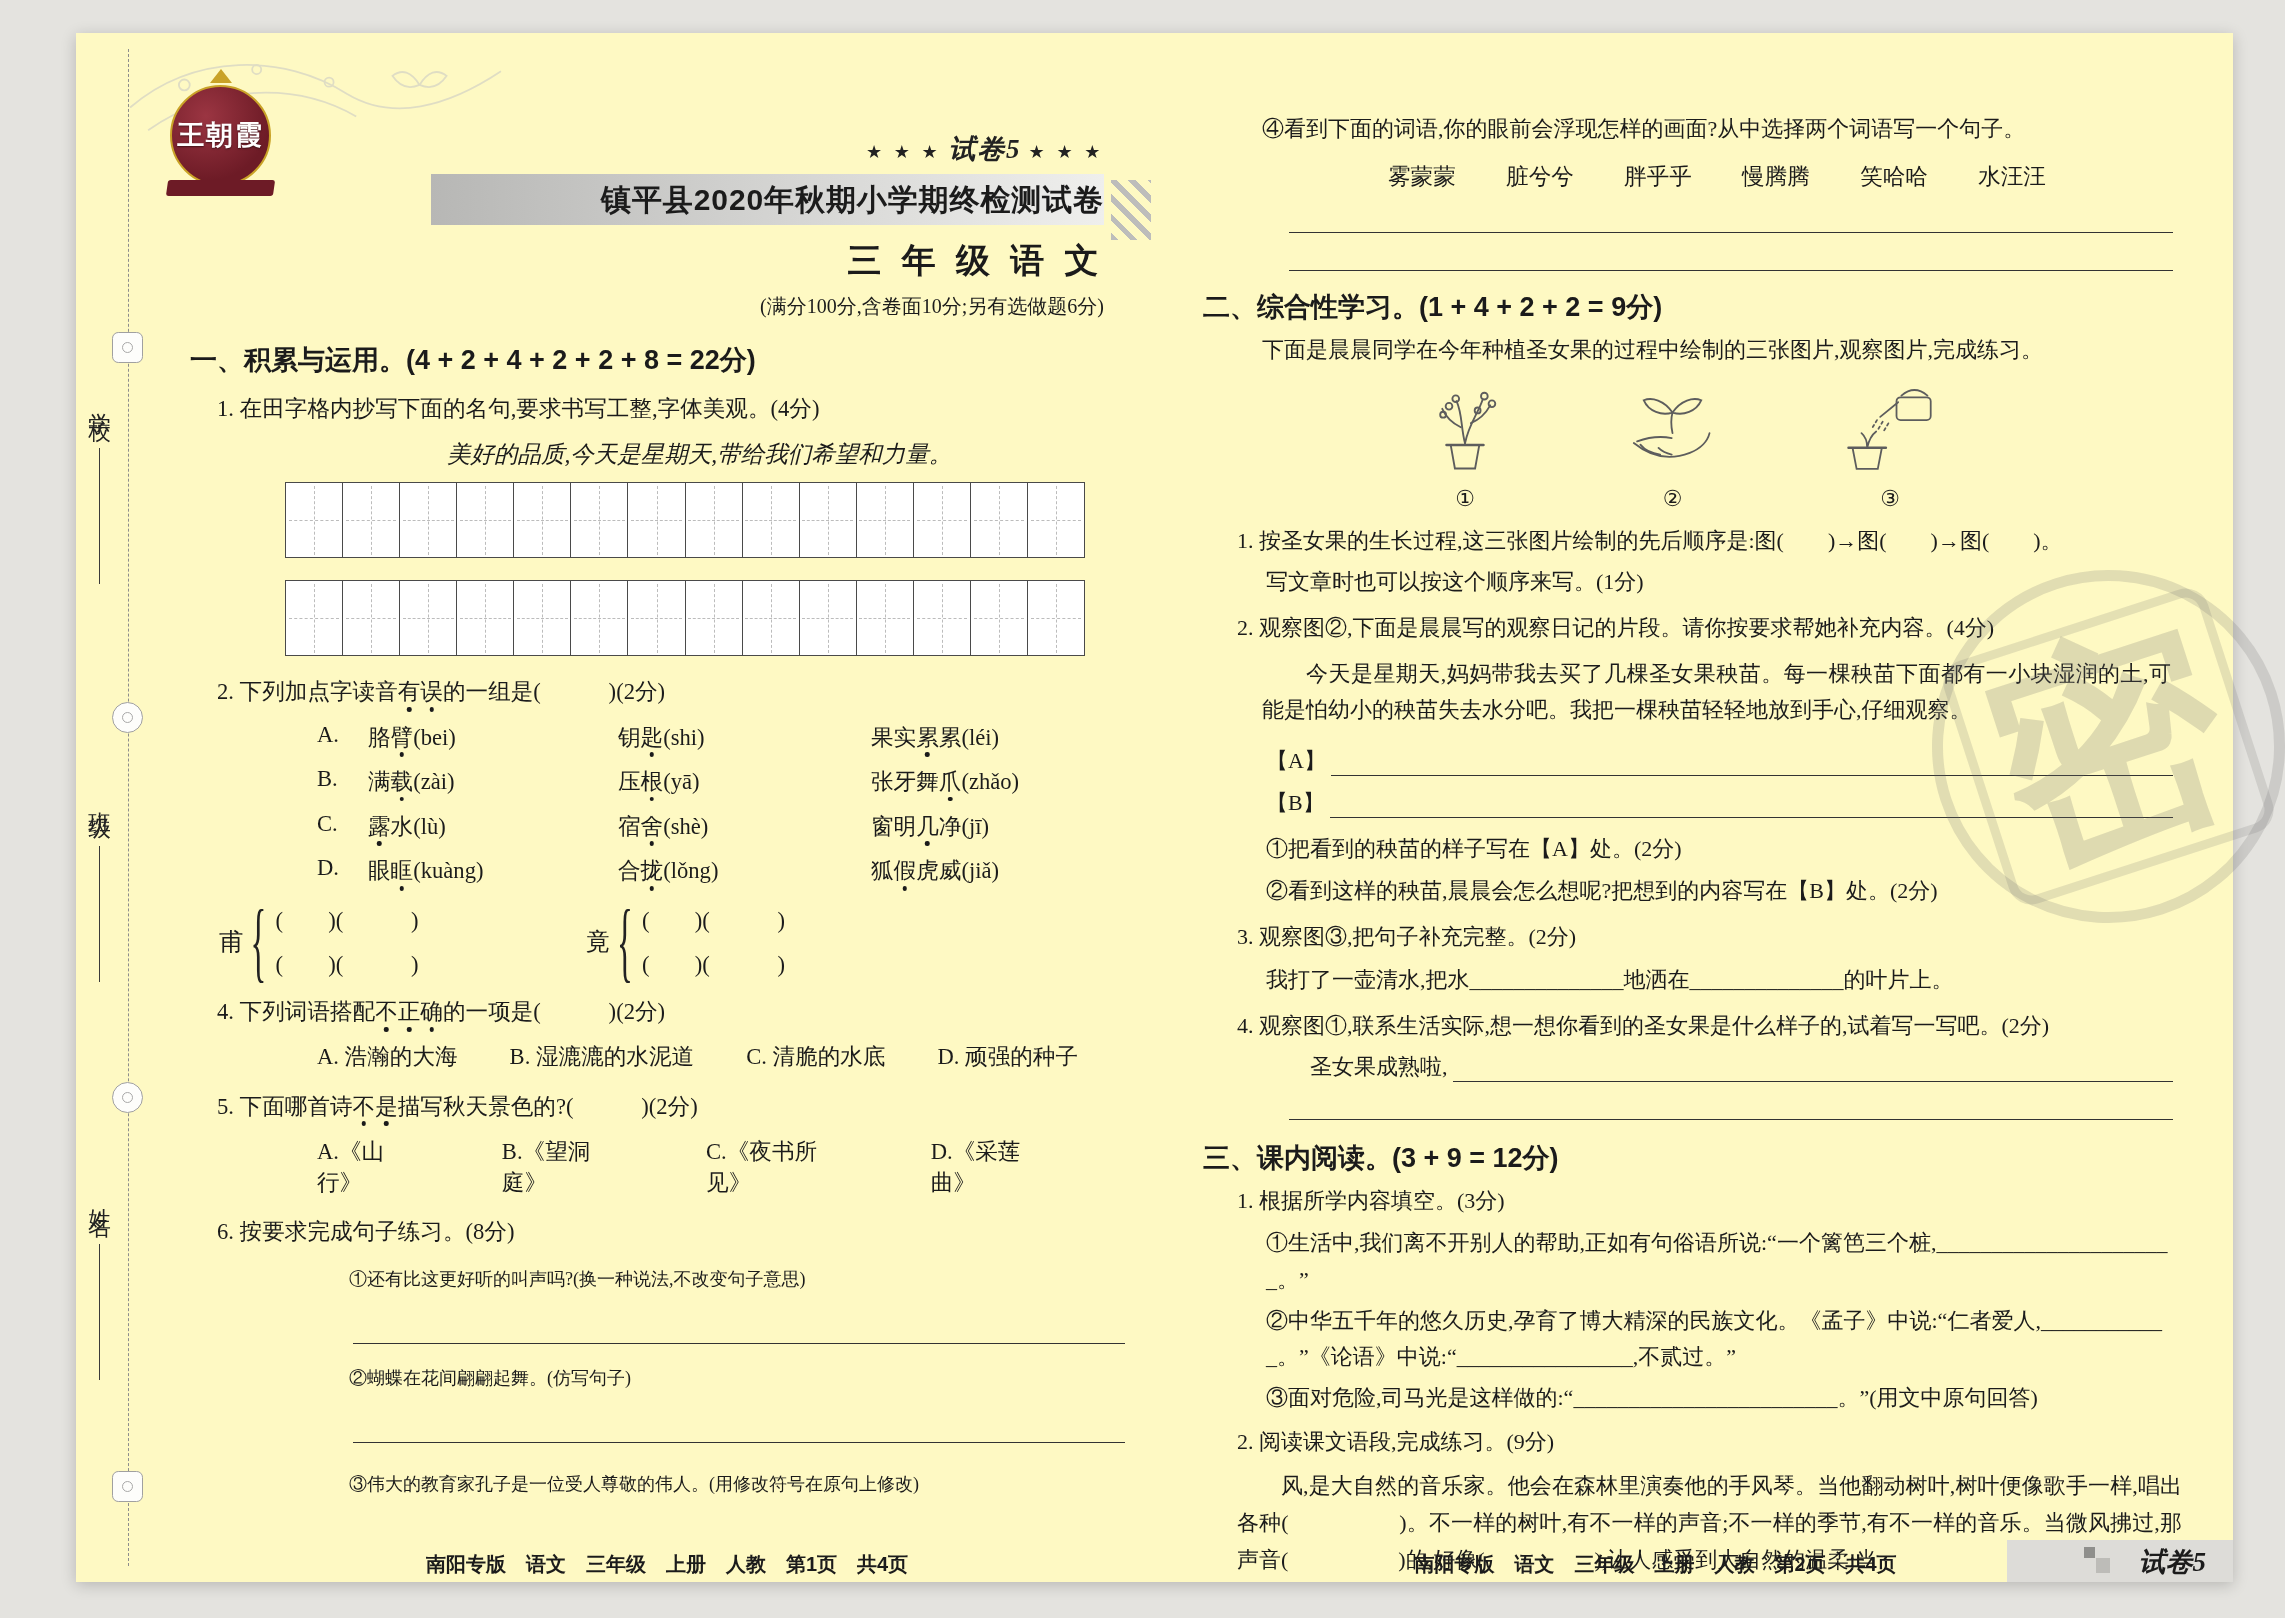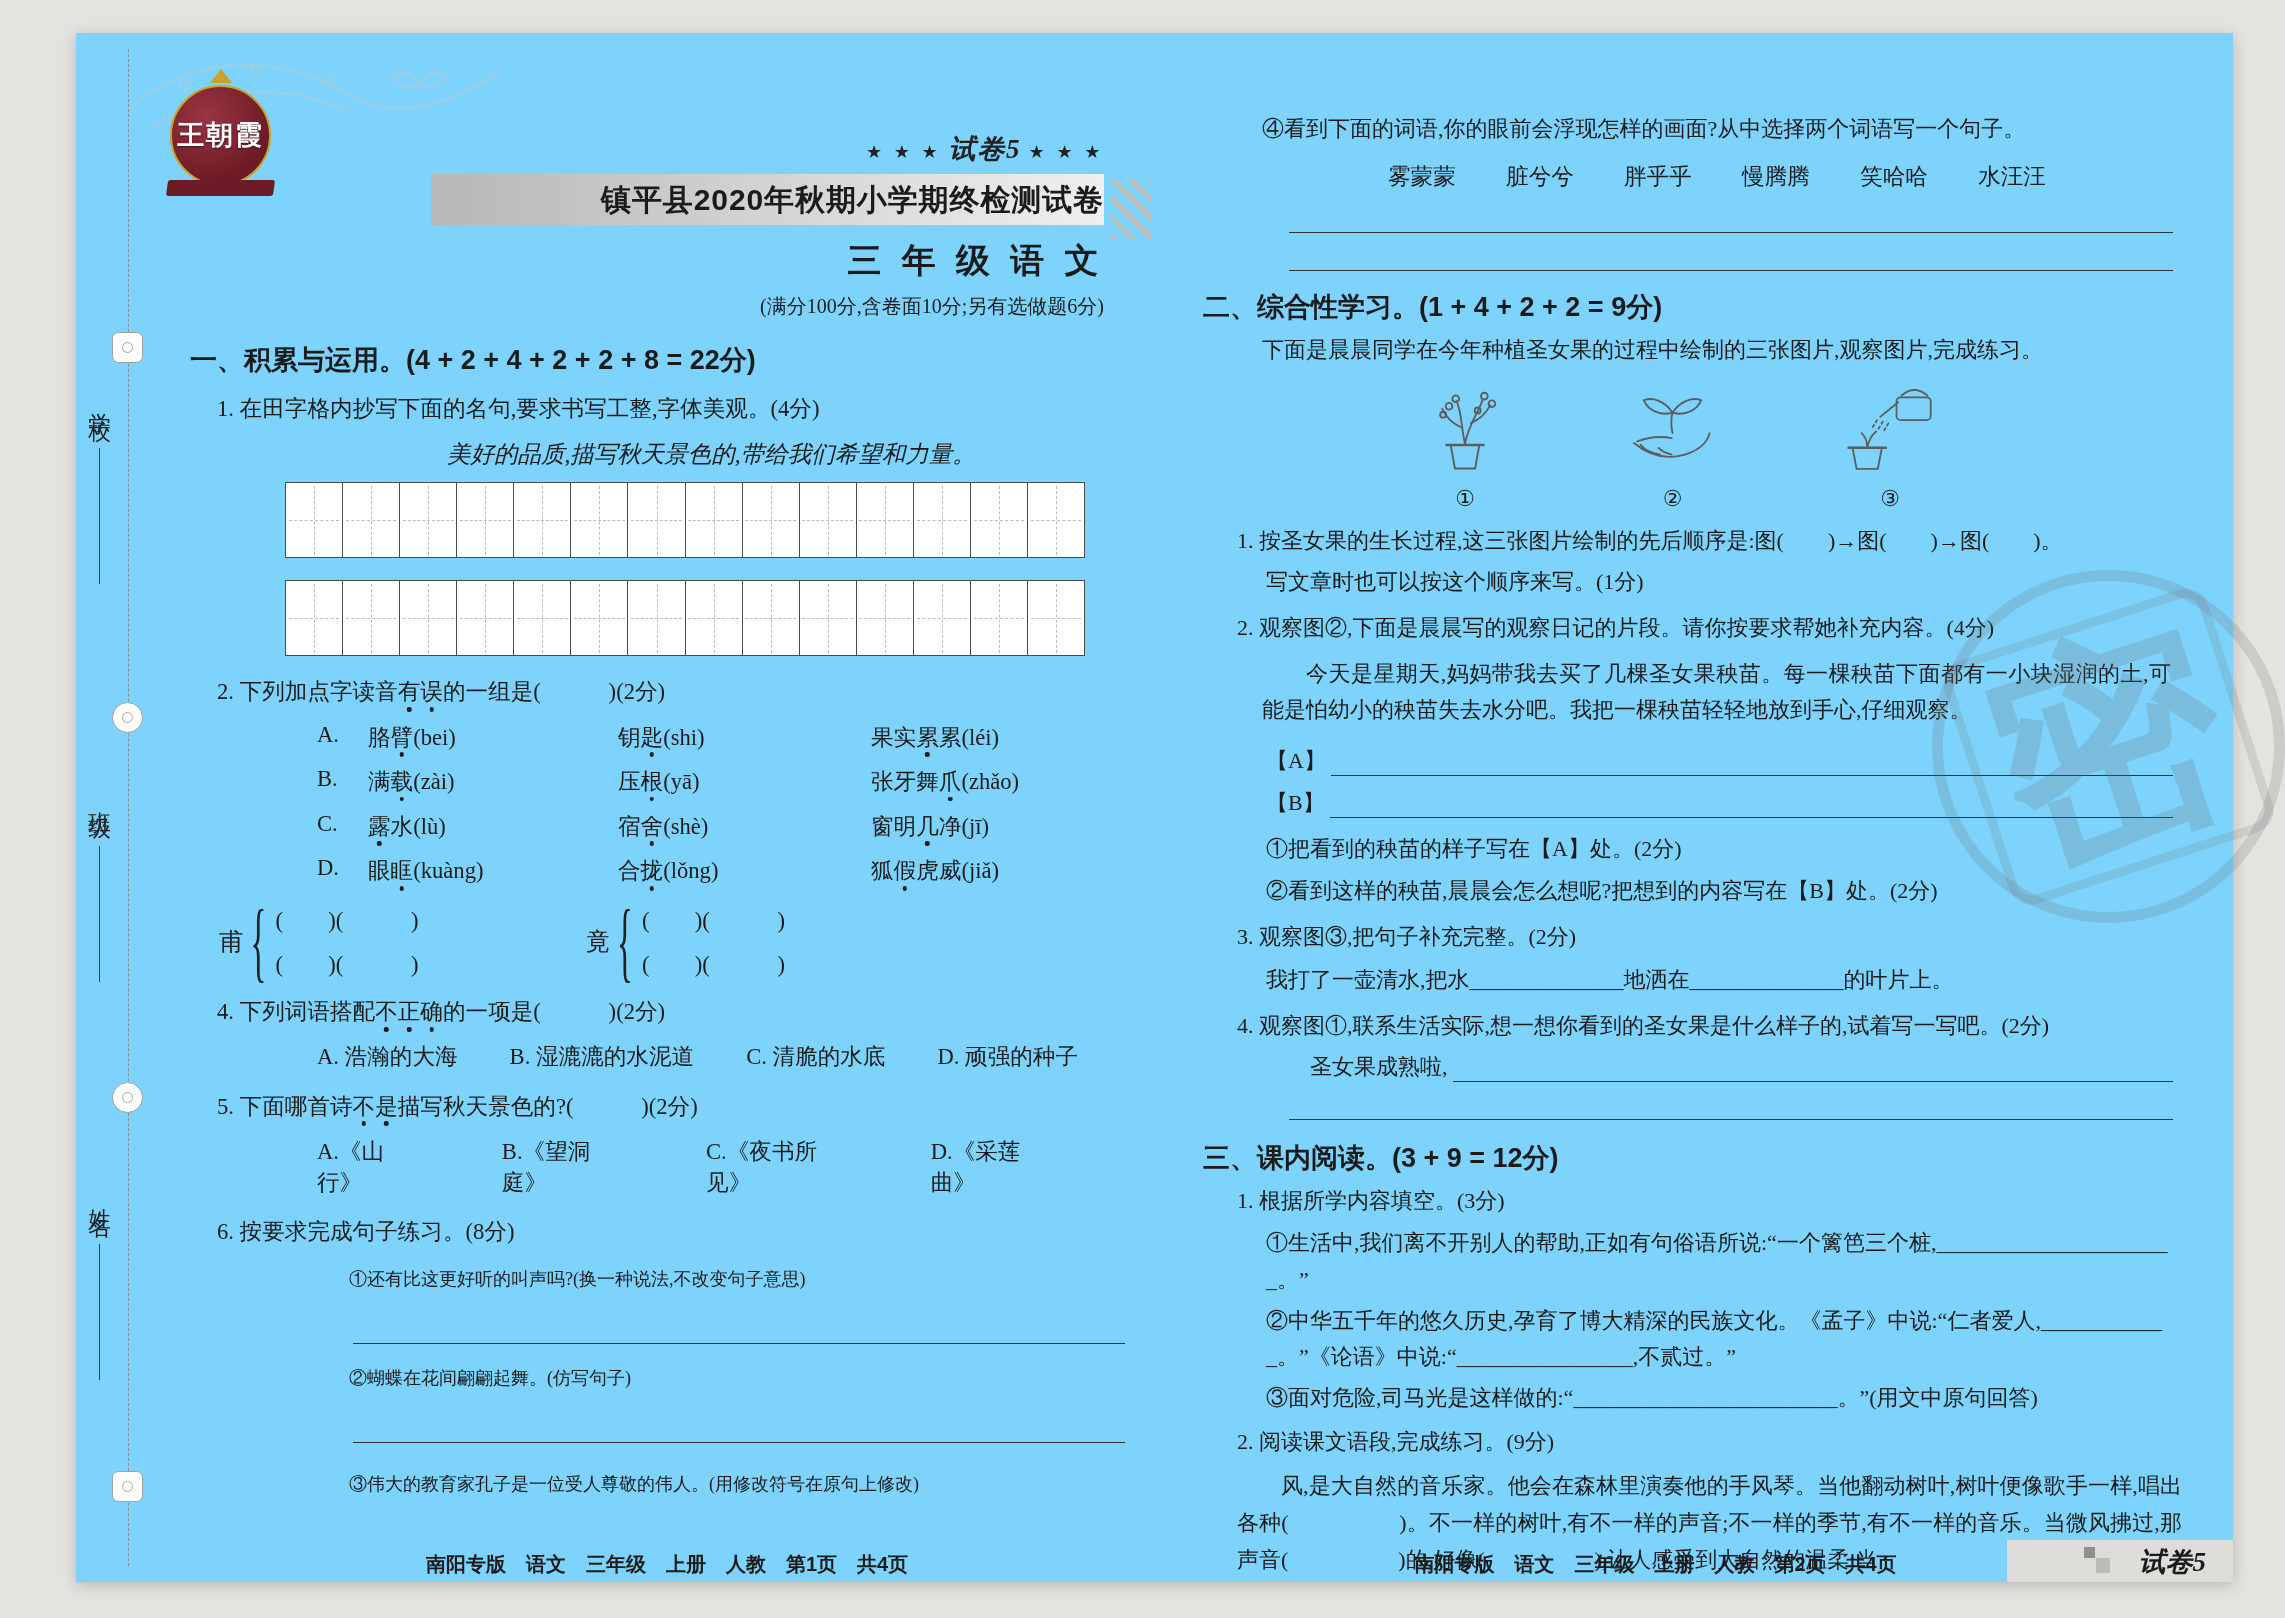--- a/index.html
+++ b/index.html
@@ -1,19 +1,19 @@
 <!DOCTYPE html>
 <html style="font-size:14.5px"><head>
 <meta charset="utf-8">
 <style>
   *{box-sizing:border-box;margin:0;padding:0}
   html,body{width:2286px;height:1618px}
   body{position:relative;background:#e4e3df;font-family:"Liberation Serif","DejaVu Serif",serif;color:#1b1b1b;overflow:hidden}
 
-  .sheet{position:absolute;left:76px;top:33px;width:2157px;height:1549px;background:#7dd3fc;box-shadow:0 2.7px 14.5px rgba(0,0,0,.2)}
+  .sheet{position:absolute;left:76px;top:33px;width:2157px;height:1549px;background:#fef9c3;box-shadow:0 2.7px 14.5px rgba(0,0,0,.2)}
 
   
   .binding-line{position:absolute;left:52px;top:16.3px;bottom:16.3px;border-left:1.8px dashed #8d8d8d}
   .orn{position:absolute;left:36px;width:31px;height:31px;background:#fdfdfb;border:1.8px solid #a0a0a0;display:flex;align-items:center;justify-content:center}
   .orn.square{border-radius:6.3px}
   .orn.circle{border-radius:50%}
   .orn::after{content:'';width:9px;height:9px;border:1.4px solid #a8a8a8;border-radius:50%}
   .v-field{position:absolute;left:3.6px;width:40px;display:flex;flex-direction:column;align-items:center}
   .v-field .v-lab{writing-mode:vertical-rl;text-orientation:upright;font-size:22.6px;letter-spacing:6.3px;color:#222}
   .v-fill{width:1.4px;height:136px;background:#3a3a3a;margin-top:9px}
@@ -152,21 +152,21 @@
         <span>镇平县2020年秋期小学期终检测试卷</span>
         <div class="stripes"></div>
       </div>
       <div class="subject">三 年 级 语 文</div>
       <div class="score-note">(满分100分,含卷面10分;另有选做题6分)</div>
     </div>
 
     <div class="sec-heading">一、积累与运用。(4 + 2 + 4 + 2 + 2 + 8 = 22分)</div>
 
     <div class="q">1. 在田字格内抄写下面的名句,要求书写工整,字体美观。(4分)</div>
-    <div class="quote">美好的品质,描写秋天景色的,带给我们希望和力量。</div>
+    <div class="quote">美好的品质,今天是星期天,带给我们希望和力量。</div>
     <div class="tzg-row">
         <div class="tzg-cell"></div>
         <div class="tzg-cell"></div>
         <div class="tzg-cell"></div>
         <div class="tzg-cell"></div>
         <div class="tzg-cell"></div>
         <div class="tzg-cell"></div>
         <div class="tzg-cell"></div>
         <div class="tzg-cell"></div>
         <div class="tzg-cell"></div>

